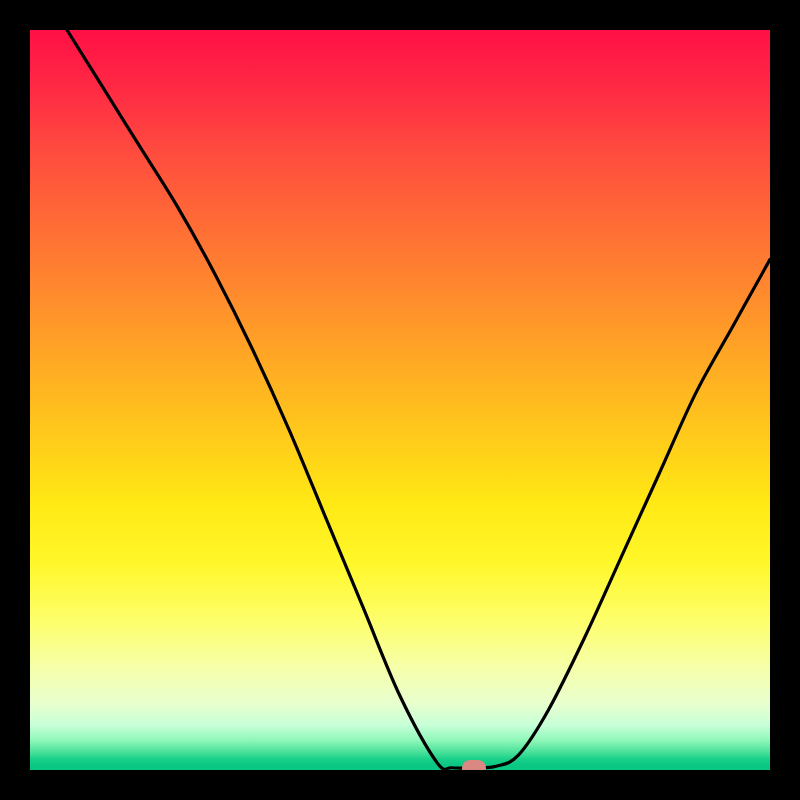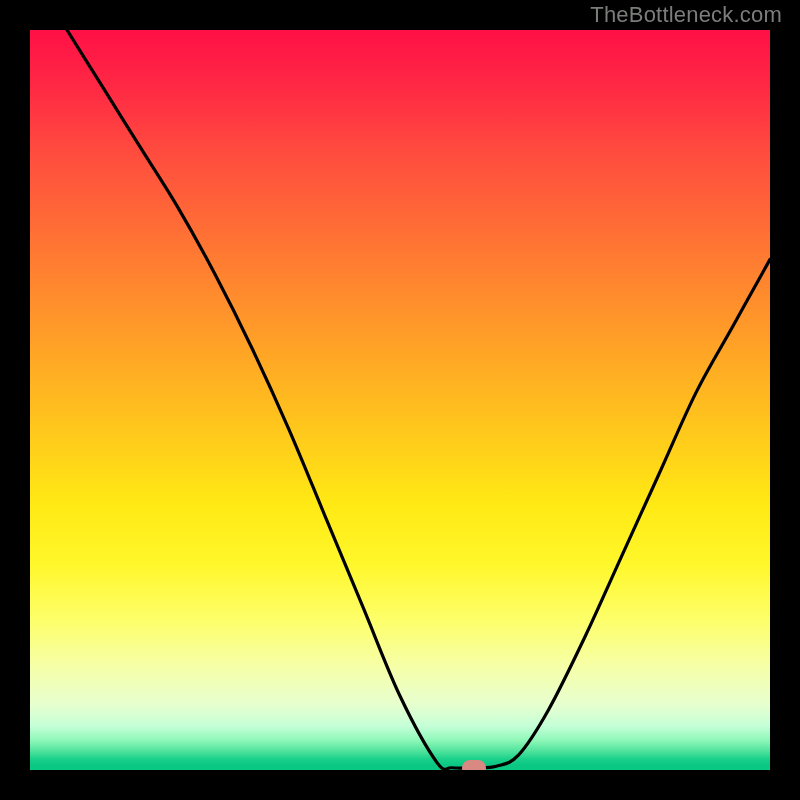--- a/index.html
+++ b/index.html
@@ -78,21 +78,20 @@
     top: 0;
     z-index: 5;
     overflow: visible;
   }
 </style>
 </head>
 <body>
 
 <div class="frame">
 
-  <div class="watermark">TheBottleneck.com</div>
 
   <div class="plot-area">
     <div class="gradient-block"></div>
 
     <svg class="curve" width="740" height="740">
       <path id="curve-path" d="M 0.00 -59.20 C 6.17 -49.33, 24.67 -19.73, 37.00 0.00 C 49.33 19.73, 61.67 39.47, 74.00 59.20 C 86.33 78.93, 98.67 98.67, 111.00 118.40 C 123.33 138.13, 135.67 156.63, 148.00 177.60 C 160.33 198.57, 172.67 220.77, 185.00 244.20 C 197.33 267.63, 209.67 292.30, 222.00 318.20 C 234.33 344.10, 246.67 371.23, 259.00 399.60 C 271.33 427.97, 283.67 458.80, 296.00 488.40 C 308.33 518.00, 320.67 547.60, 333.00 577.20 C 345.33 606.80, 357.67 640.10, 370.00 666.00 C 382.33 691.90, 398.37 720.64, 407.00 732.60 C 415.63 744.56, 415.63 736.92, 421.80 737.78 C 427.97 738.64, 436.60 738.03, 444.00 737.78 C 451.40 737.53, 458.80 738.40, 466.20 736.30 C 473.60 734.20, 479.77 734.45, 488.40 725.20 C 497.03 715.95, 506.90 700.53, 518.00 680.80 C 529.10 661.07, 542.67 632.70, 555.00 606.80 C 567.33 580.90, 579.67 552.53, 592.00 525.40 C 604.33 498.27, 616.67 471.13, 629.00 444.00 C 641.33 416.87, 653.67 387.27, 666.00 362.60 C 678.33 337.93, 690.67 318.20, 703.00 296.00 C 715.33 273.80, 733.83 240.50, 740.00 229.40" fill="none" stroke="#000000" stroke-width="3.2" stroke-linejoin="round" stroke-linecap="round"></path>
     </svg>
 
     <div class="marker" id="min-marker" style="left: 432px; top: 729.78px; background: rgb(217, 136, 130);"></div>
   </div>

